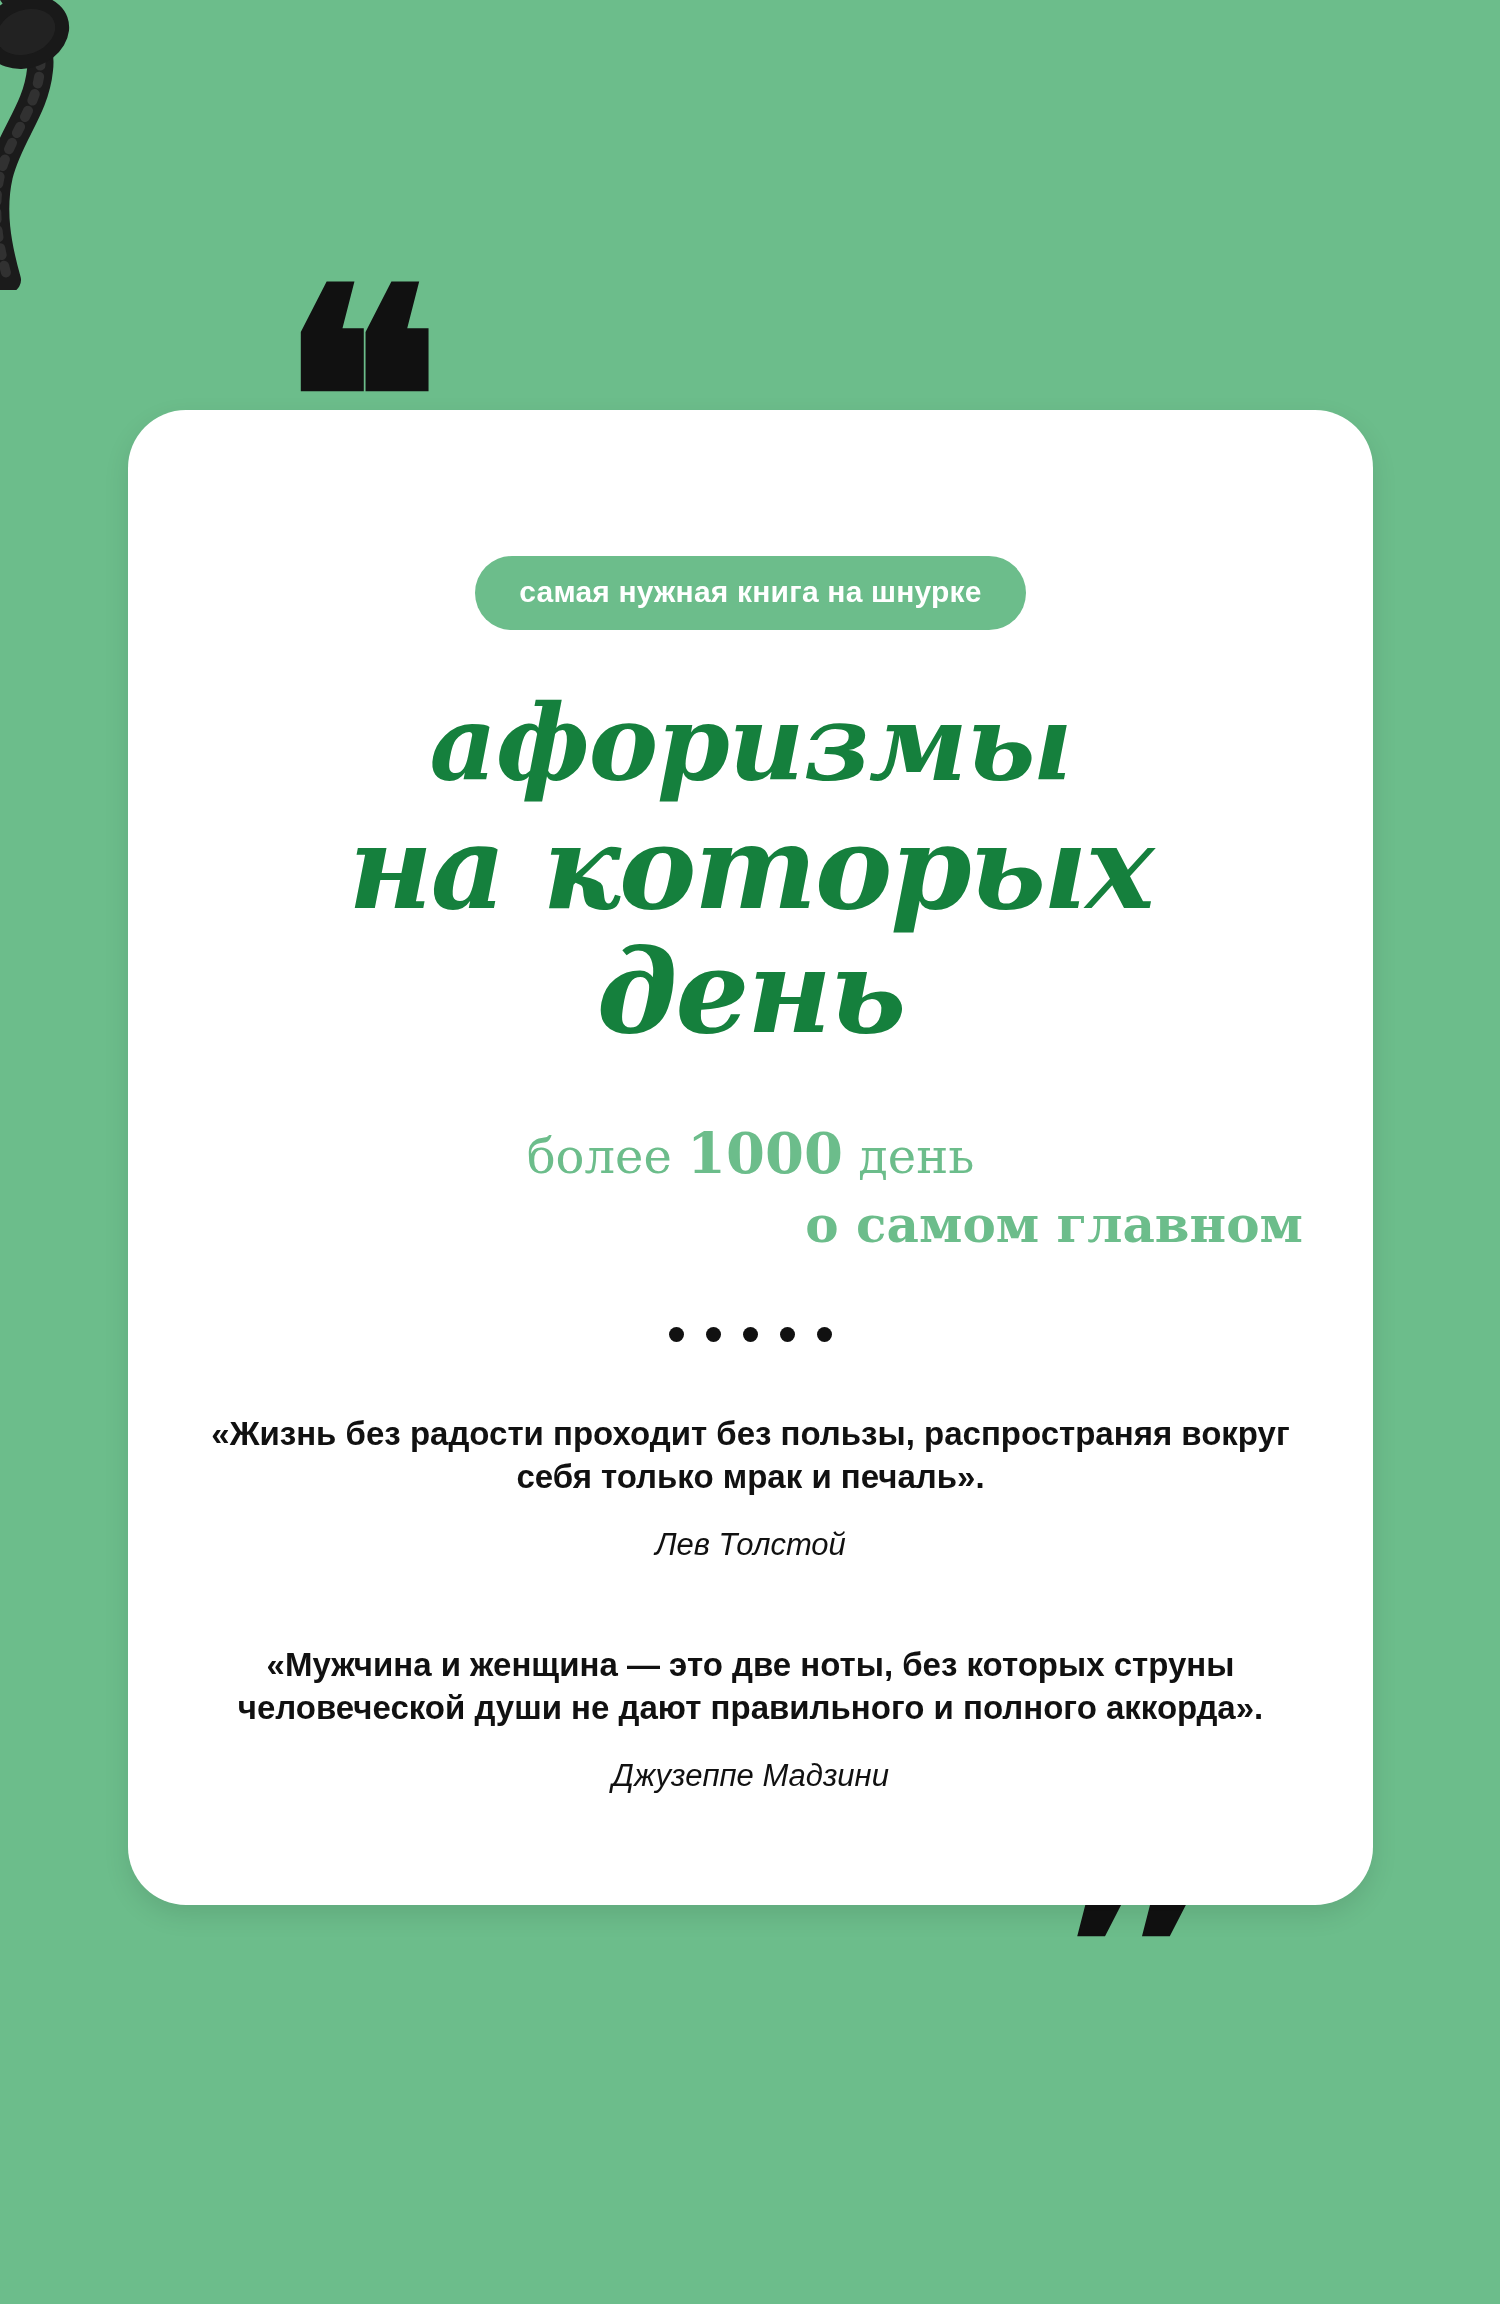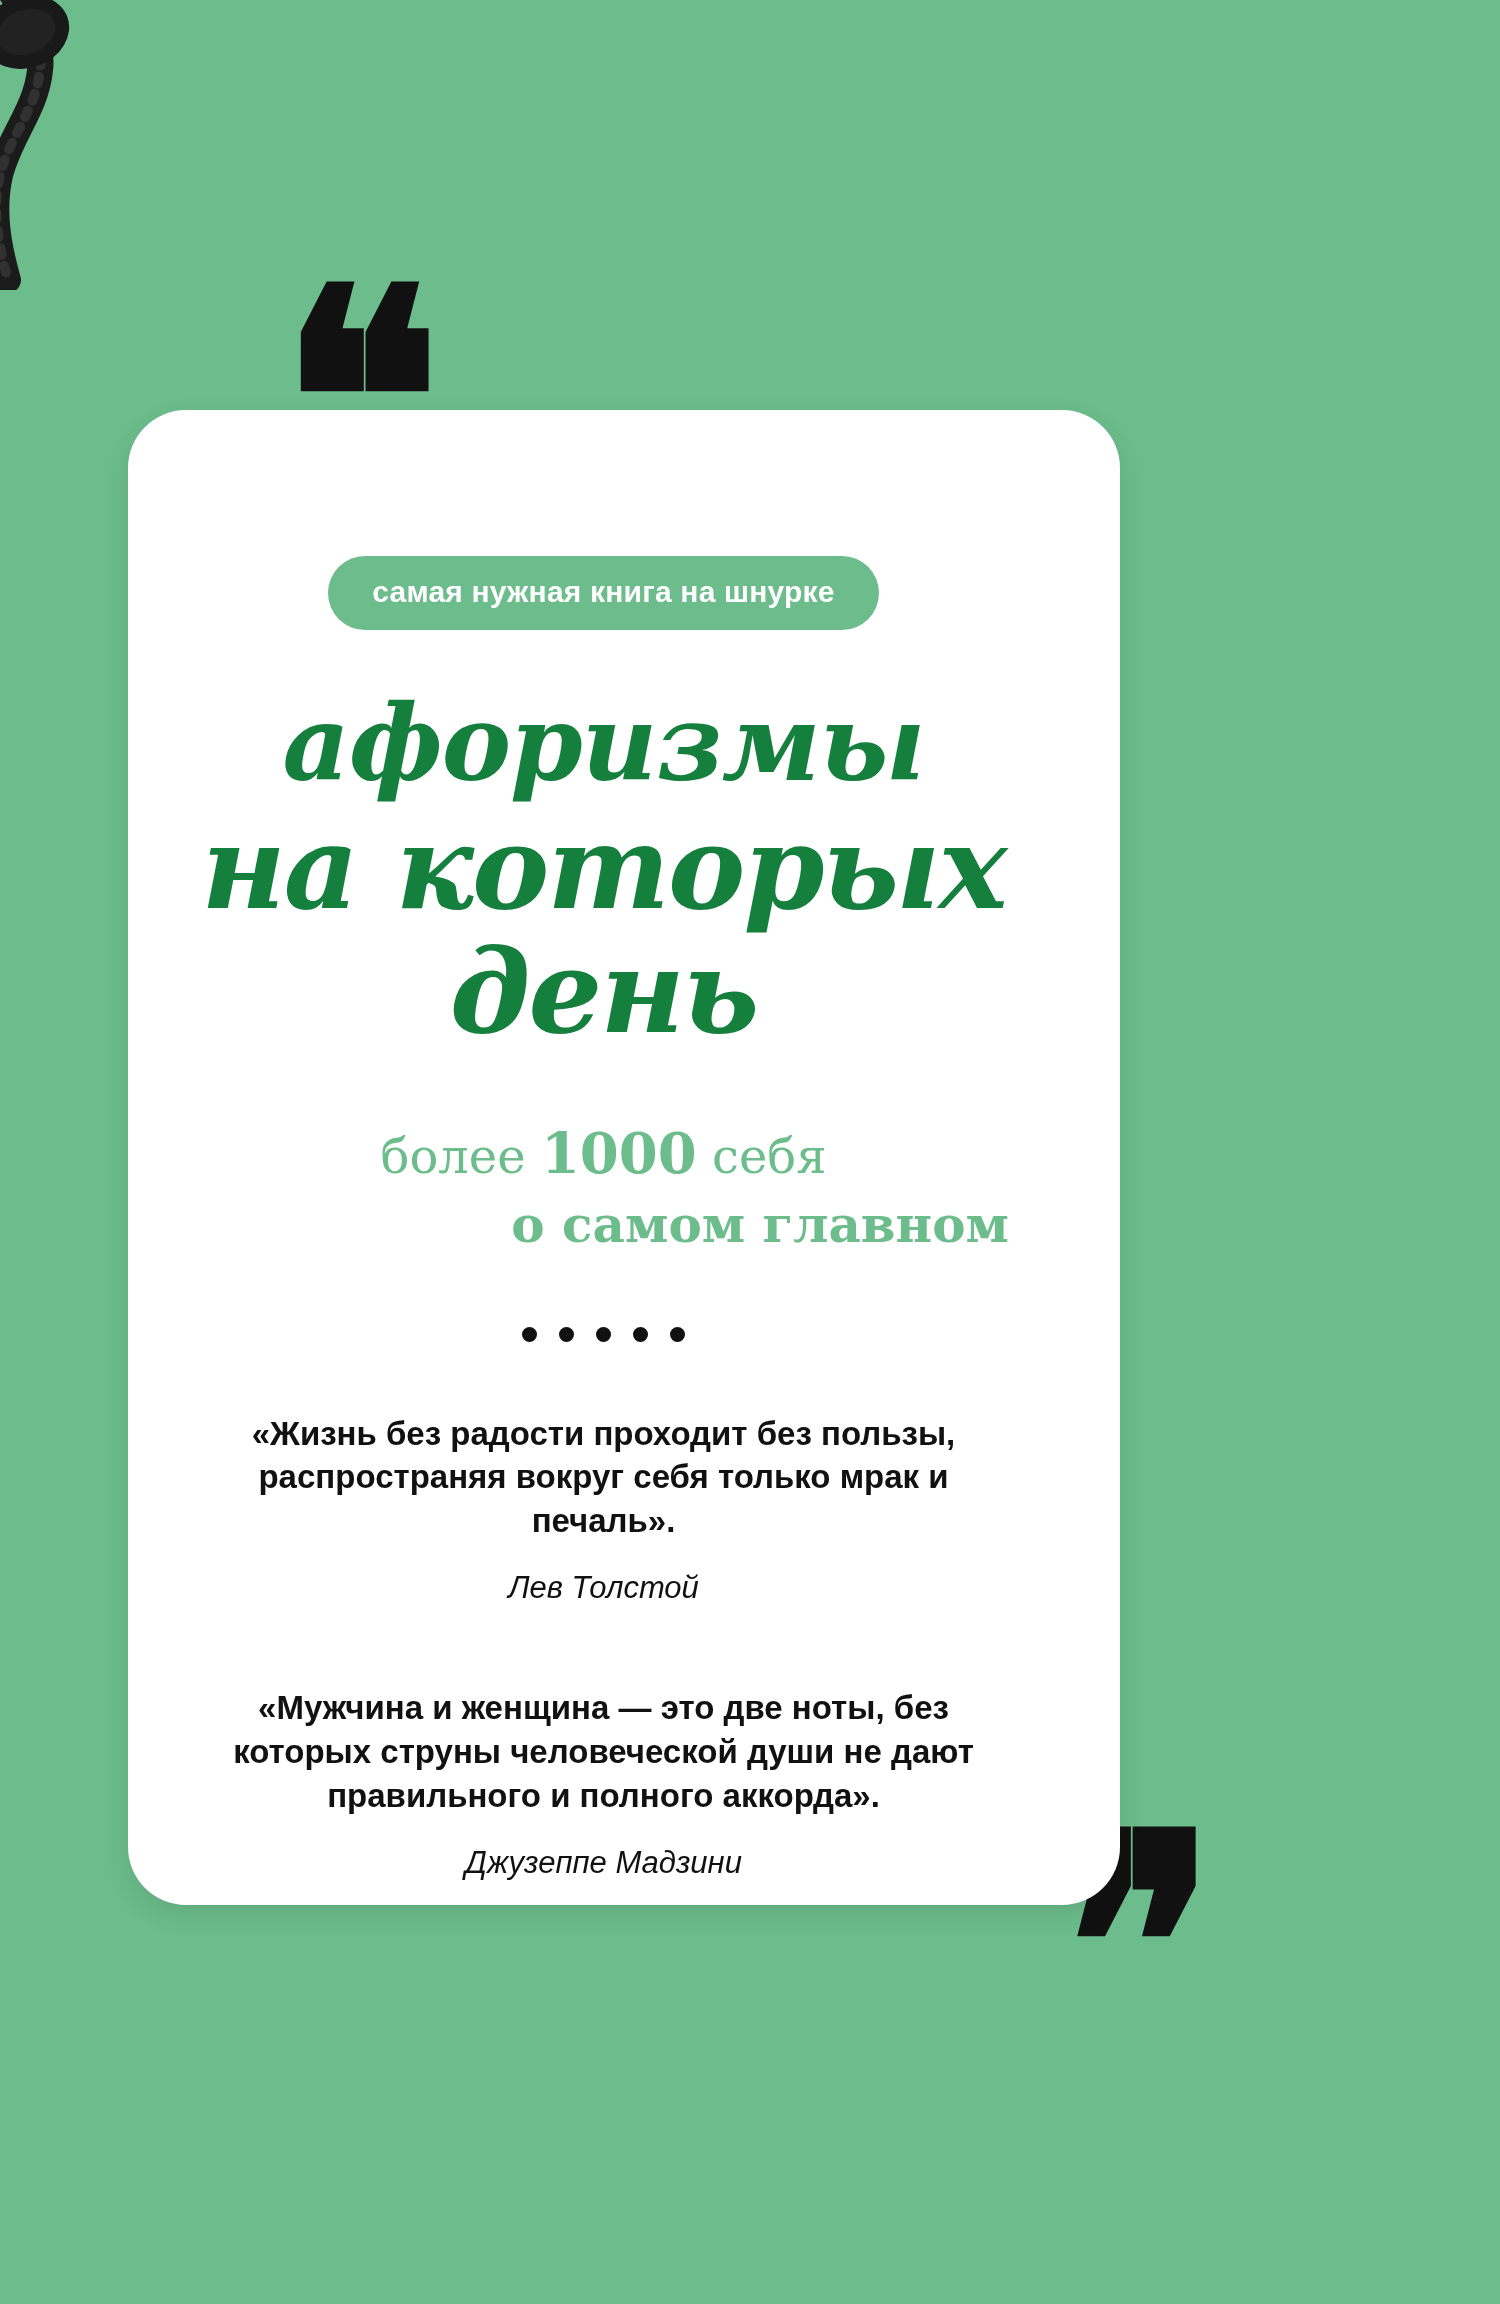--- a/index.html
+++ b/index.html
@@ -52,27 +52,27 @@
     top: 1795px;
     font-size: 300px;
     letter-spacing: -6px;
   }
 
   
   .card {
     position: absolute;
     left: 128px;
     top: 410px;
-    width: 992px;
+    width: 1245px;
     height: 1495px;
     background: #ffffff;
     border-radius: 58px;
     box-shadow: 0 10px 26px rgba(0,0,0,0.10);
     box-sizing: border-box;
-    padding: 70px 111px 40px 70px;
+    padding: 70px 70px 40px 70px;
     text-align: center;
     z-index: 3;
   }
 
   
   .badge {
     display: inline-block;
     background: #6cbd8b;
     color: #ffffff;
     border-radius: 46px;
@@ -175,21 +175,21 @@
   <div class="card">
 
     <div class="badge">самая нужная книга на шнурке</div>
 
     <h1 class="title">
       <span>афоризмы</span>
       <span class="line2">на которых день</span>
     </h1>
 
     <div class="subtitle">
-      <span>более </span><span class="big">1000</span><span> себя</span>
+      <span>более </span><span class="big">1000</span><span> день</span>
       <span class="line-b">о самом главном</span>
     </div>
 
     <div class="dots">
       <span></span>
       <span></span>
       <span></span>
       <span></span>
       <span></span>
     </div>

